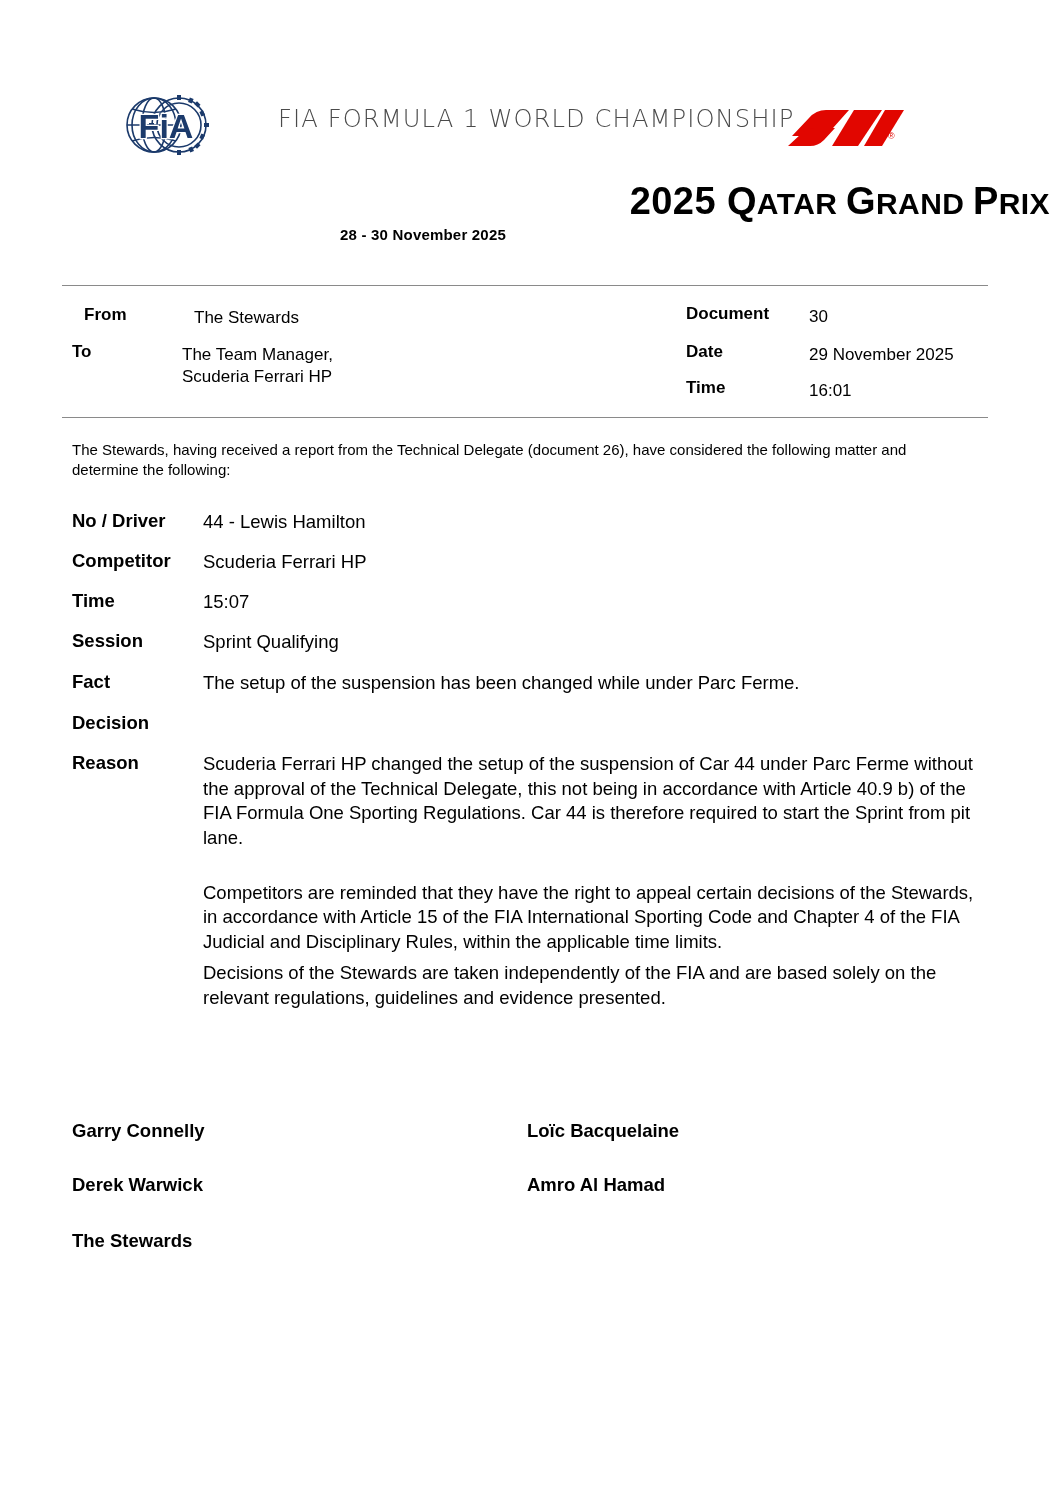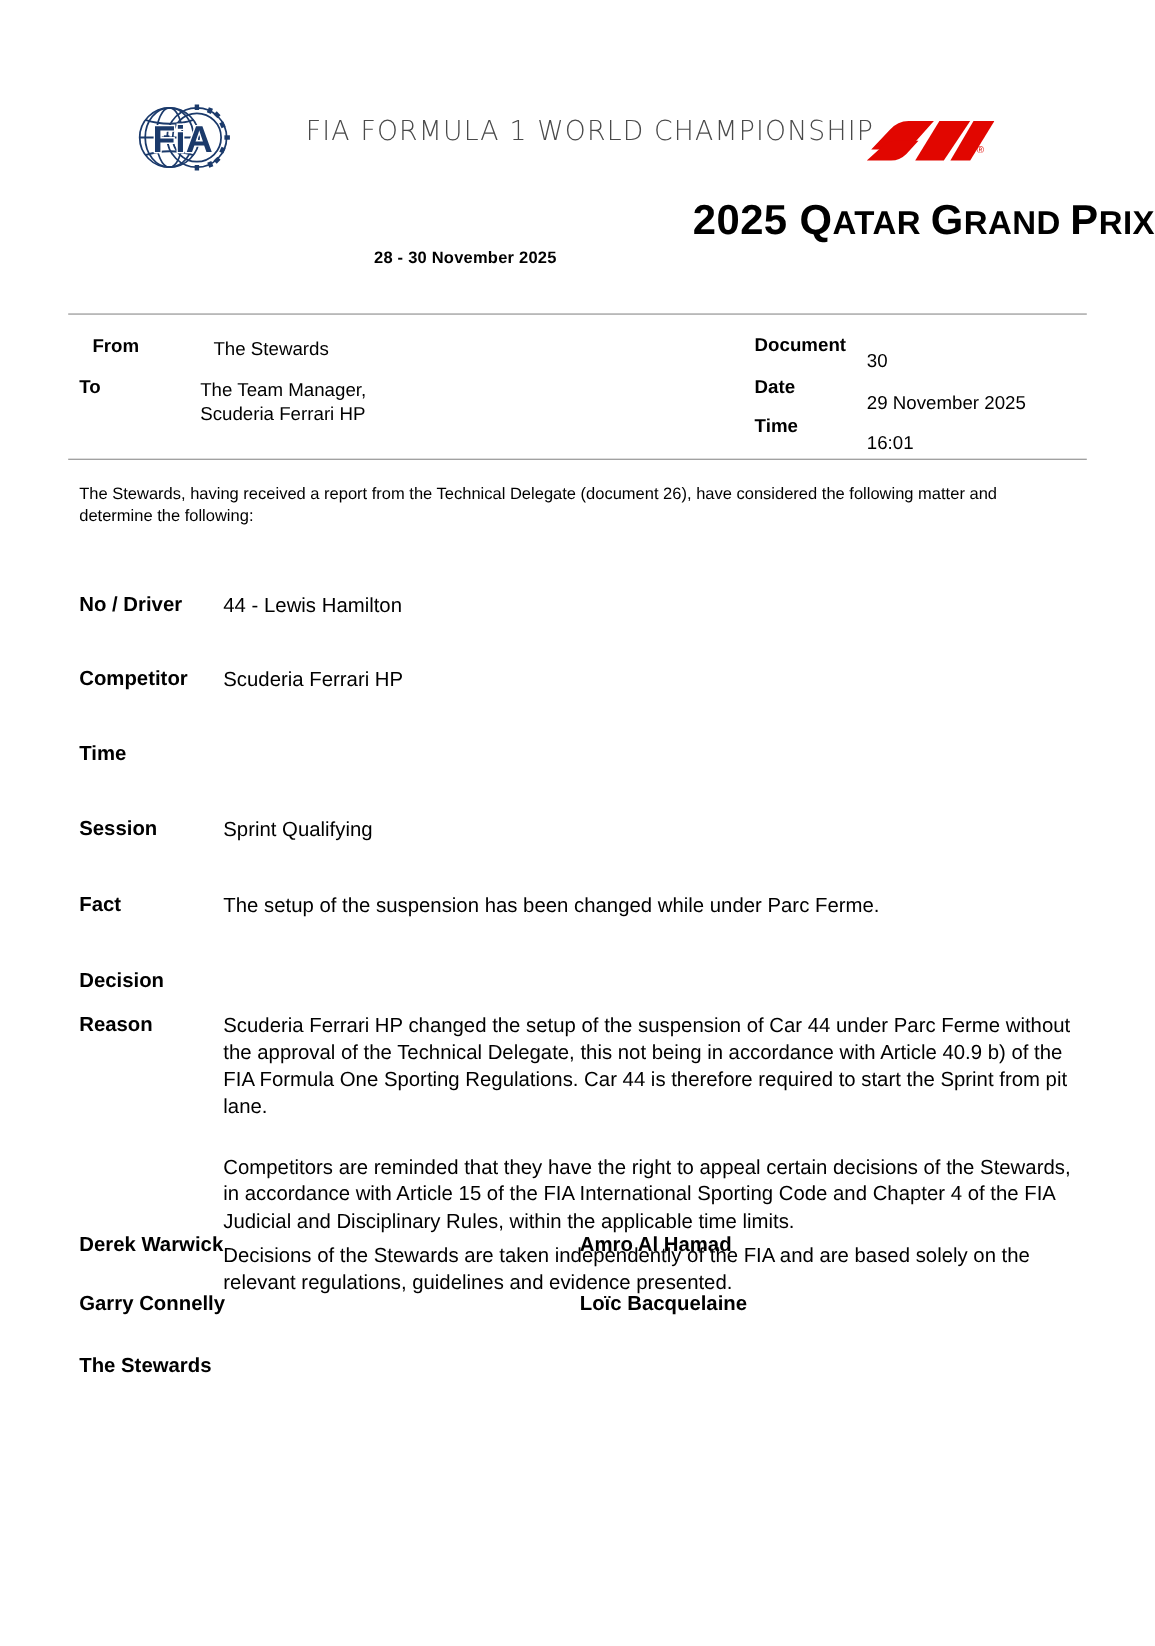--- a/index.html
+++ b/index.html
@@ -133,21 +133,21 @@
     white-space: nowrap;
   }
   .meta-value {
     position: absolute;
     top: 2px;
     font-size: 17px;
     line-height: 1.28;
     white-space: pre-line;
   }
   .meta-left .meta-value { left: 110px; }
-  .meta-right .meta-value { left: 102px; margin-top: 12px; }
+  .meta-right .meta-value { left: 123px; }
 
   .row-from { position: absolute; top: 5px; left: 12px; right: 0; height: 26px; }
   .row-to   { position: absolute; top: 42px; left: 0; right: 0; height: 44px; }
   .row-doc  { position: absolute; top: 4px;  left: 0; right: 0; height: 26px; }
   .row-date { position: absolute; top: 42px; left: 0; right: 0; height: 26px; }
   .row-time { position: absolute; top: 78px; left: 0; right: 0; height: 26px; }
 
   
   .intro {
     position: absolute;
@@ -162,21 +162,20 @@
   .fields {
     position: absolute;
     left: 72px;
     top: 510px;
     width: 905px;
   }
   .field {
     position: relative;
     min-height: 40px;
     margin-bottom: 0;
-    margin-top: 28px;
   }
   .field-label {
     position: absolute;
     left: 0;
     top: 0;
     font-weight: bold;
     font-size: 18.5px;
     white-space: nowrap;
   }
   .field-value {
@@ -335,20 +334,21 @@
       <span class="field-value">44 - Lewis Hamilton</span>
     </div>
 
     <div class="field f-competitor">
       <span class="field-label">Competitor</span>
       <span class="field-value">Scuderia Ferrari HP</span>
     </div>
 
     <div class="field f-time">
       <span class="field-label">Time</span>
+      <span class="field-value">15:07</span>
     </div>
 
     <div class="field f-session">
       <span class="field-label">Session</span>
       <span class="field-value">Sprint Qualifying</span>
     </div>
 
     <div class="field f-fact">
       <span class="field-label">Fact</span>
       <span class="field-value">The setup of the suspension has been changed while under Parc Ferme.</span>
@@ -364,23 +364,23 @@
       <span class="reason-para">Scuderia Ferrari HP changed the setup of the suspension of Car 44 under Parc Ferme without the approval of the Technical Delegate, this not being in accordance with Article 40.9 b) of the FIA Formula One Sporting Regulations. Car 44 is therefore required to start the Sprint from pit lane.</span>
       <div class="reason-gap"></div>
       <span class="reason-para">Competitors are reminded that they have the right to appeal certain decisions of the Stewards, in accordance with Article 15 of the FIA International Sporting Code and Chapter 4 of the FIA Judicial and Disciplinary Rules, within the applicable time limits.</span>
       <div class="reason-gap2"></div>
       <span class="reason-para">Decisions of the Stewards are taken independently of the FIA and are based solely on the relevant regulations, guidelines and evidence presented.</span>
     </div>
   </div>
 
   <div class="signatures">
     <div class="sig-row">
+      <span class="sig-name sig-col-left">Garry Connelly</span>
+      <span class="sig-name sig-col-right">Loïc Bacquelaine</span>
+    </div>
+    <div class="sig-row">
       <span class="sig-name sig-col-left">Derek Warwick</span>
       <span class="sig-name sig-col-right">Amro Al Hamad</span>
     </div>
-    <div class="sig-row">
-      <span class="sig-name sig-col-left">Garry Connelly</span>
-      <span class="sig-name sig-col-right">Loïc Bacquelaine</span>
-    </div>
     <span class="sig-final">The Stewards</span>
   </div>
 
 </div>
 
 </body></html>

